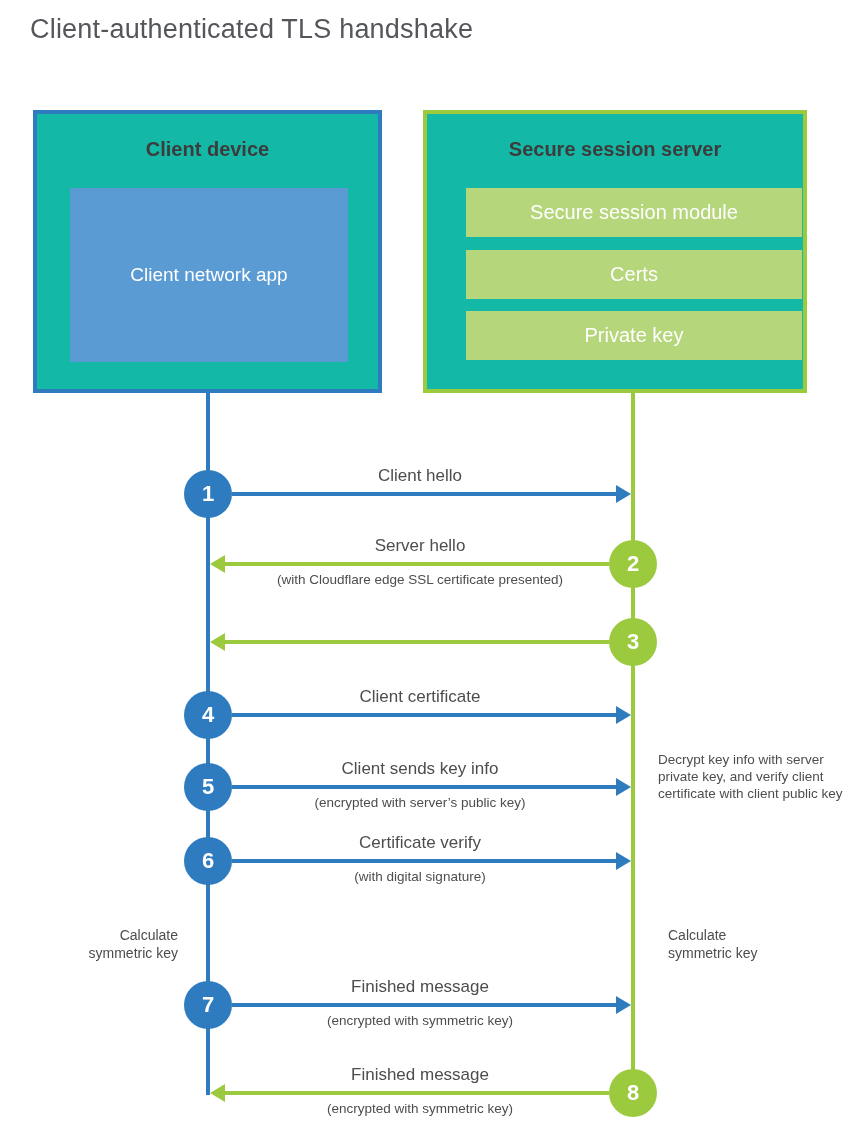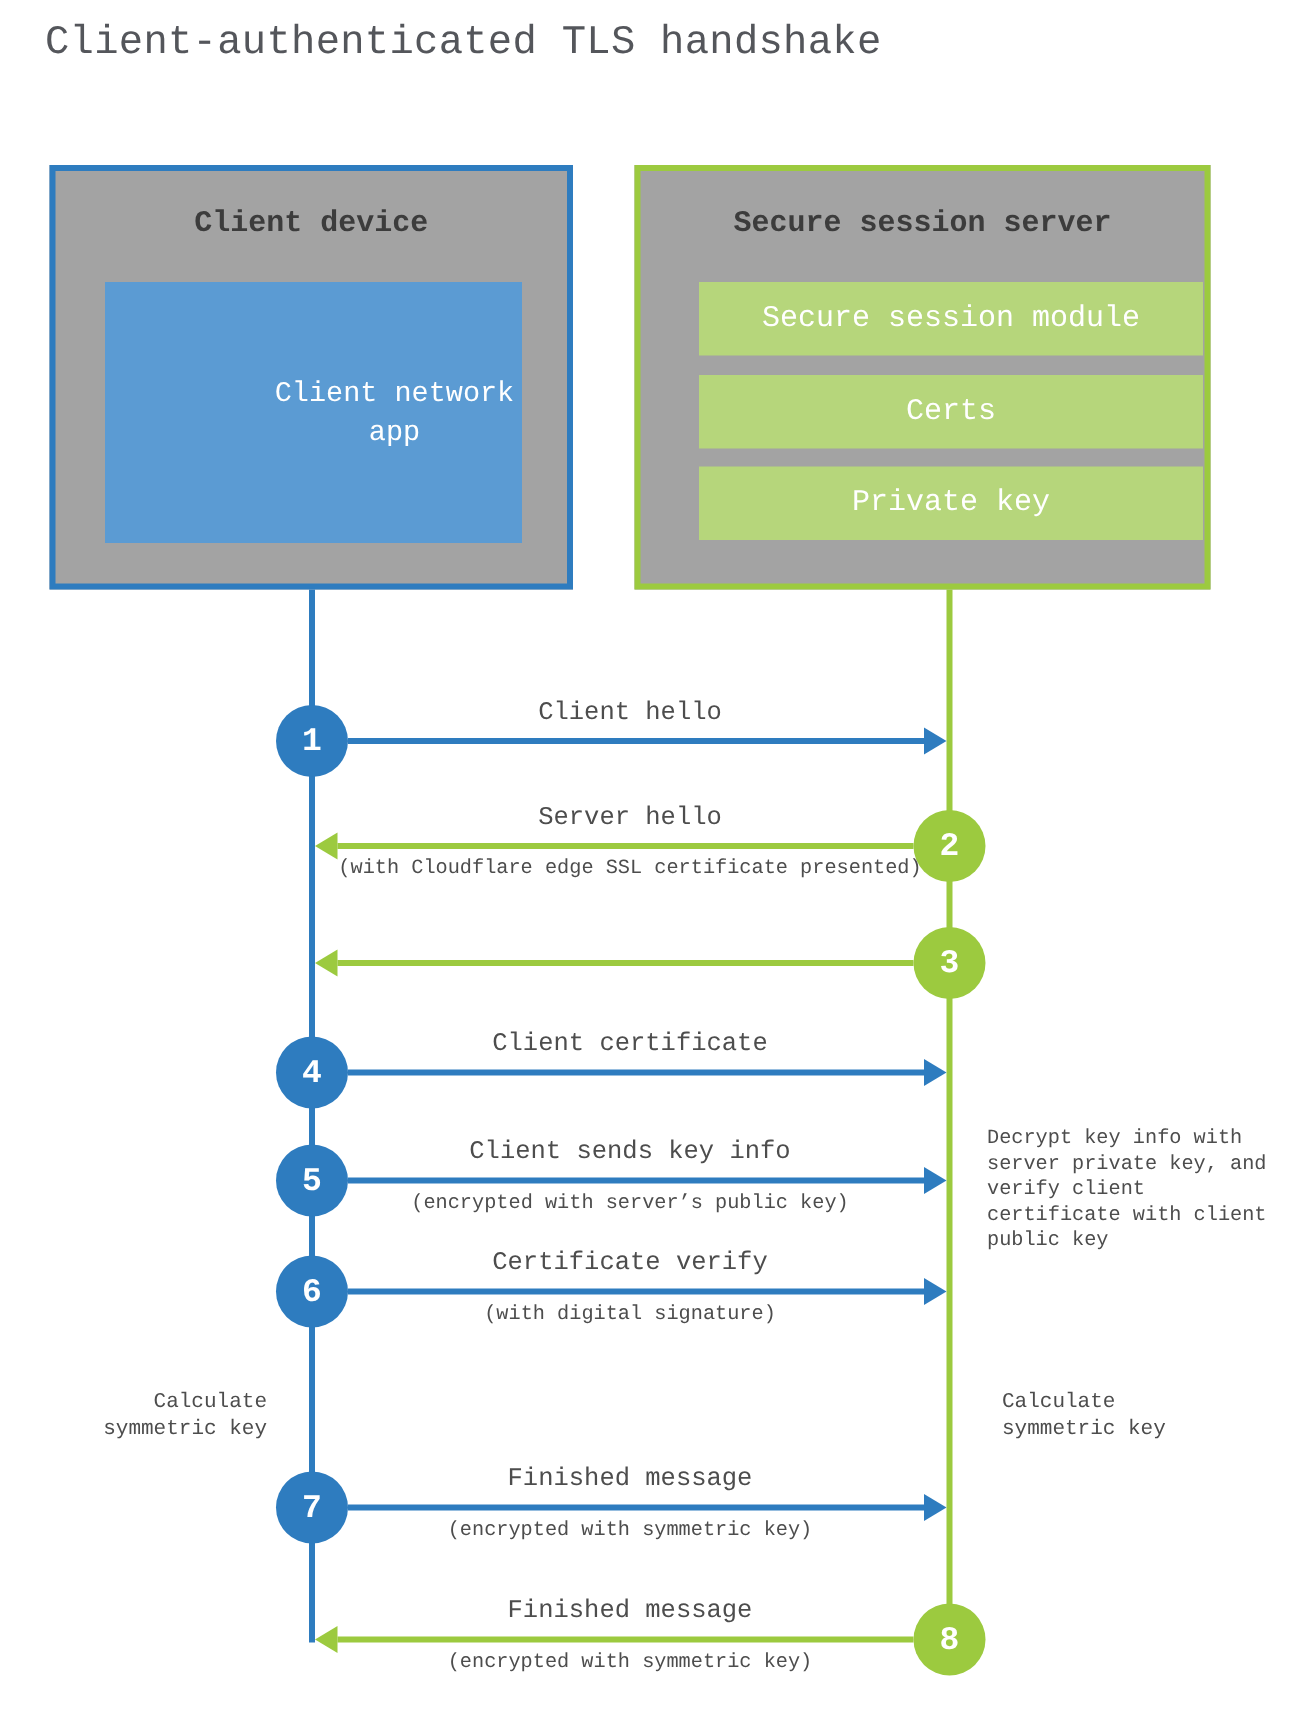--- a/index.html
+++ b/index.html
@@ -1,32 +1,32 @@
 <!DOCTYPE html>
 <html style="--blue: #2e7cbf; --blue_fill: #5b9bd3; --green: #9cca3f; --green_fill: #b6d67b; --text: #4d4d4d;"><head>
 <meta charset="utf-8">
 <style>
   html,body{margin:0;padding:0;background:#ffffff;}
   #canvas{
     position:relative;width:865px;height:1146px;background:#ffffff;overflow:hidden;
-    font-family:Liberation Mono, monospace;
+    font-family:Liberation Sans, sans-serif;
   }
   
   .page-title{
     position:absolute;left:30px;top:14px;margin:0;
     font-size:27px;font-weight:300;color:#54565b;letter-spacing:.2px;
   }
   
-  .device-box{position:absolute;box-sizing:border-box;top:110px;height:283px;background:#a3a3a3;}
+  .device-box{position:absolute;box-sizing:border-box;top:110px;height:283px;background:#14b8a6;}
   .client-box{left:33px;width:349px;border:4px solid var(--blue);}
   .server-box{left:423px;width:384px;border:4px solid var(--green);}
   .box-title{margin:24px 0 0 0;text-align:center;font-size:20px;font-weight:700;color:#3c3c3c;}
   .client-inner{
     position:absolute;left:33px;top:74px;width:278px;height:174px;background:var(--blue_fill);
-    display:flex;align-items:center;justify-content:flex-end;text-align:center;
+    display:flex;align-items:center;justify-content:center;text-align:center;
     color:#fff;font-size:19px;line-height:26px;
   }
   .client-inner span{display:block;width:170px;}
   .bar{
     position:absolute;left:39px;width:336px;height:49px;background:var(--green_fill);
     display:flex;align-items:center;justify-content:center;color:#fff;font-size:20px;text-align:center;
   }
   .bar1{top:74px}.bar2{top:136px}.bar3{top:197px}
   
   .vline{position:absolute;width:4px;top:393px;}

